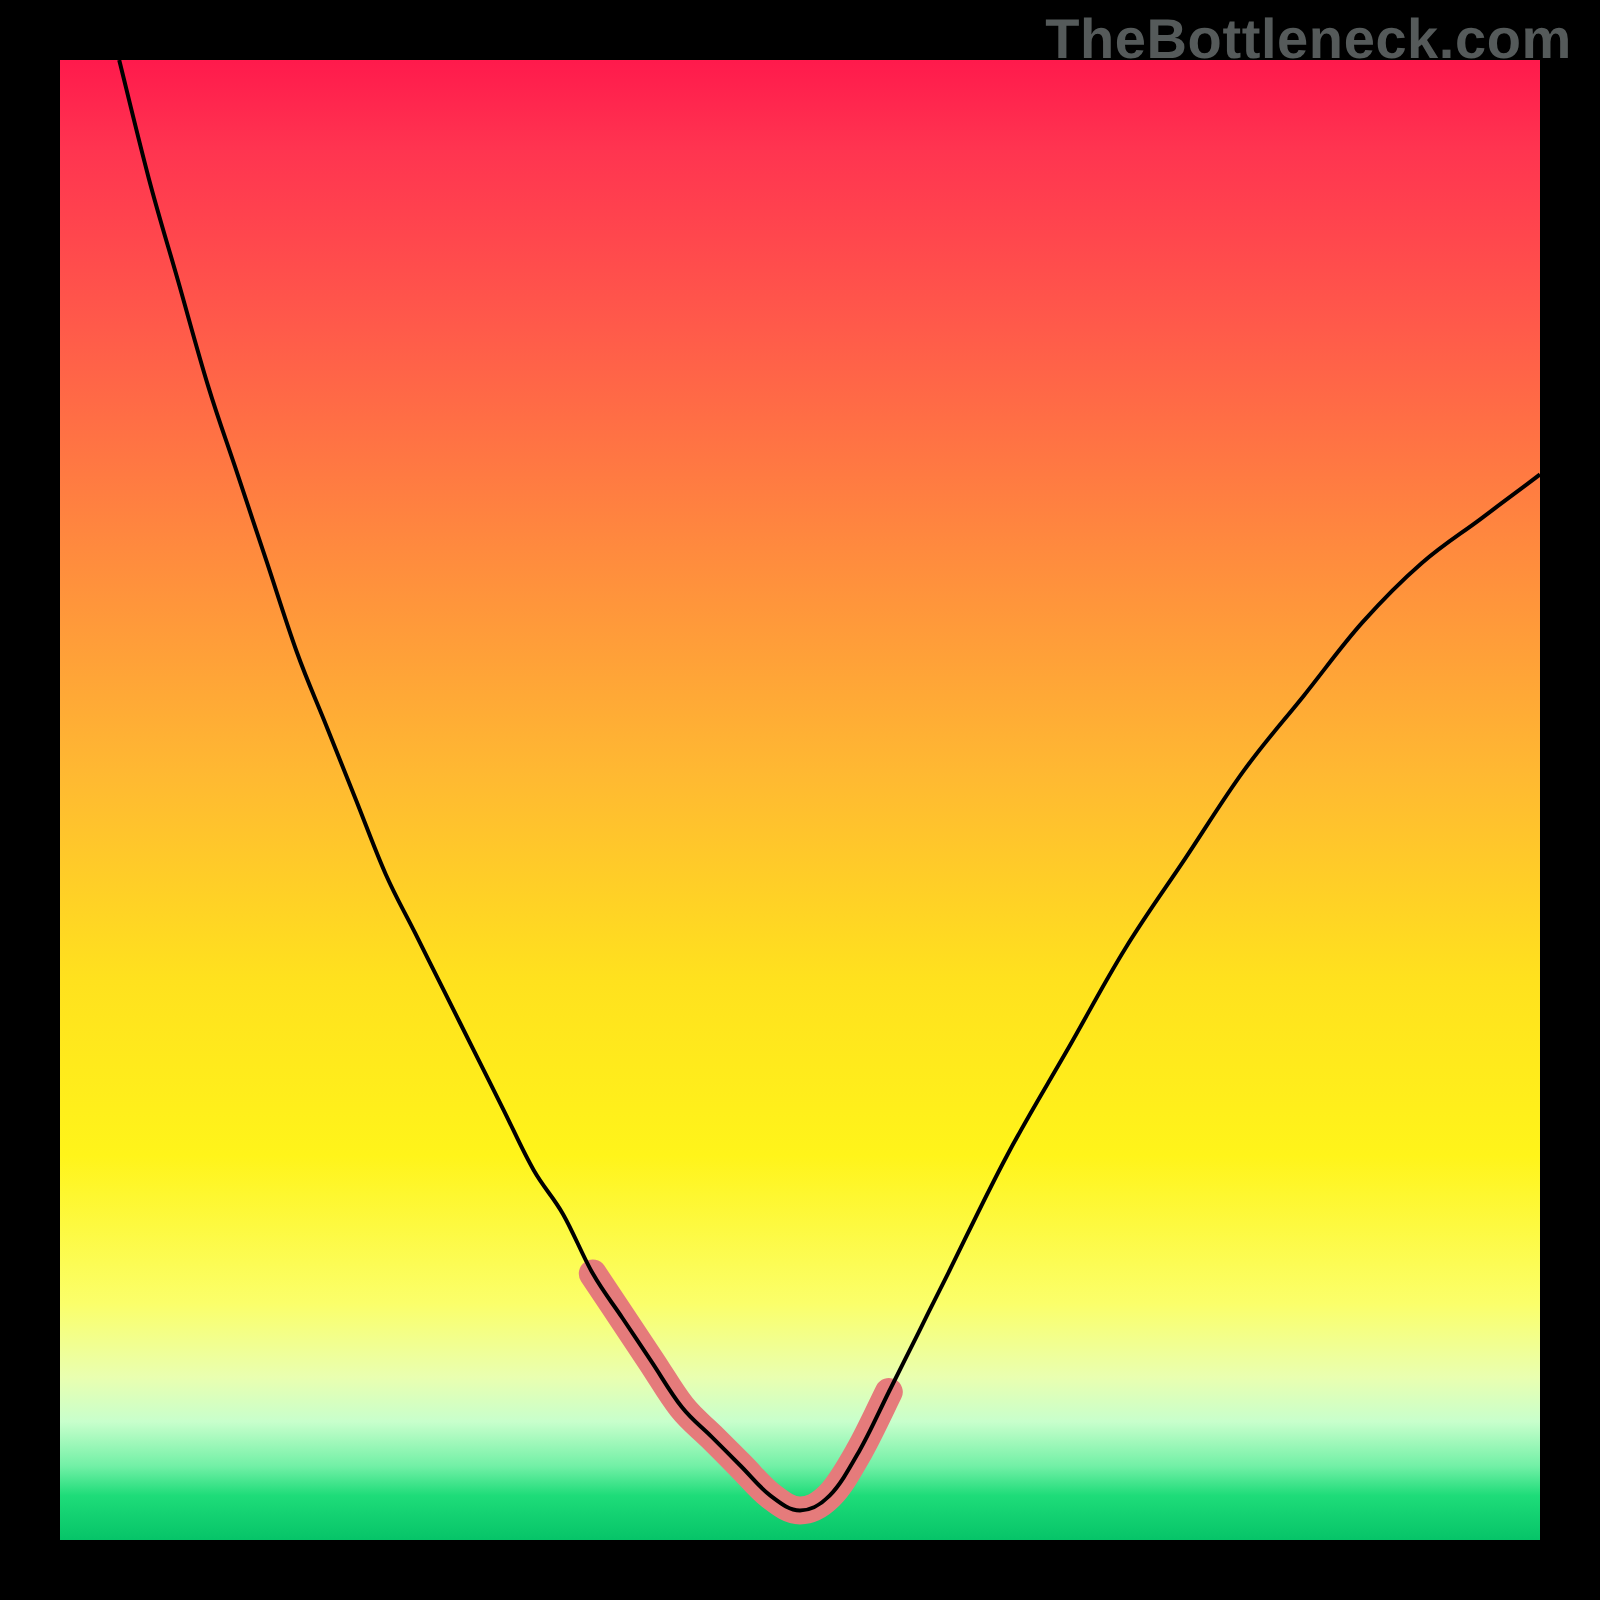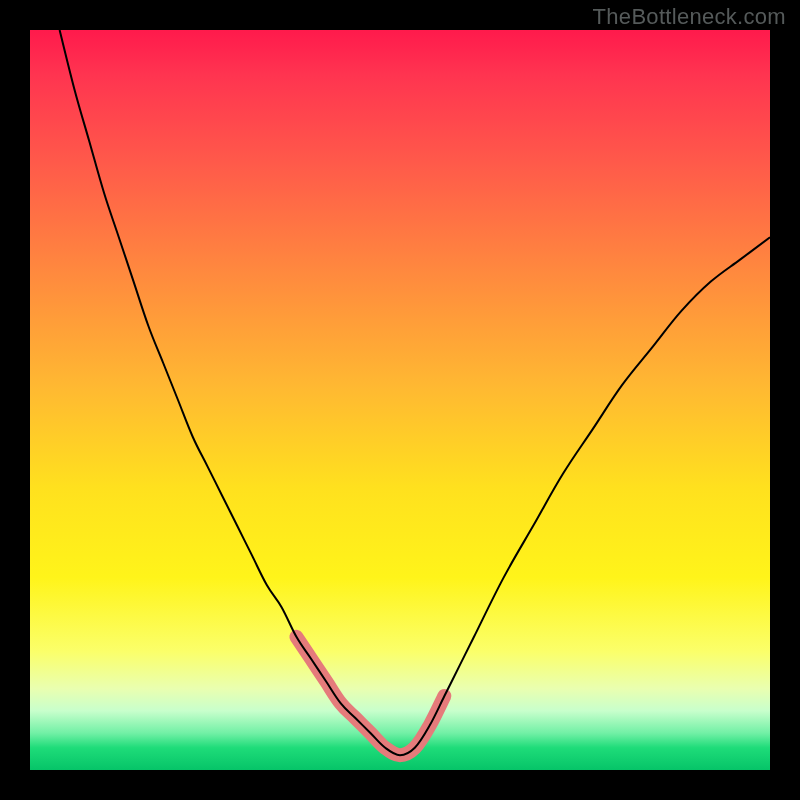--- a/index.html
+++ b/index.html
@@ -45,22 +45,22 @@
       #72f0a6 95%,
       #1edc79 97%,
       #06c468 100%
     );
   }
   .watermark {
     position: absolute;
     top: 4px;
     right: 14px;
     color: #555a5a;
-    font-size: 22px;
-    font-weight: 400;
+    font-size: 28px;
+    font-weight: 700;
     letter-spacing: 0.3px;
     user-select: none;
   }
   svg {
     position: absolute;
     inset: 0;
     width: 740px;
     height: 740px;
     overflow: visible;
   }

